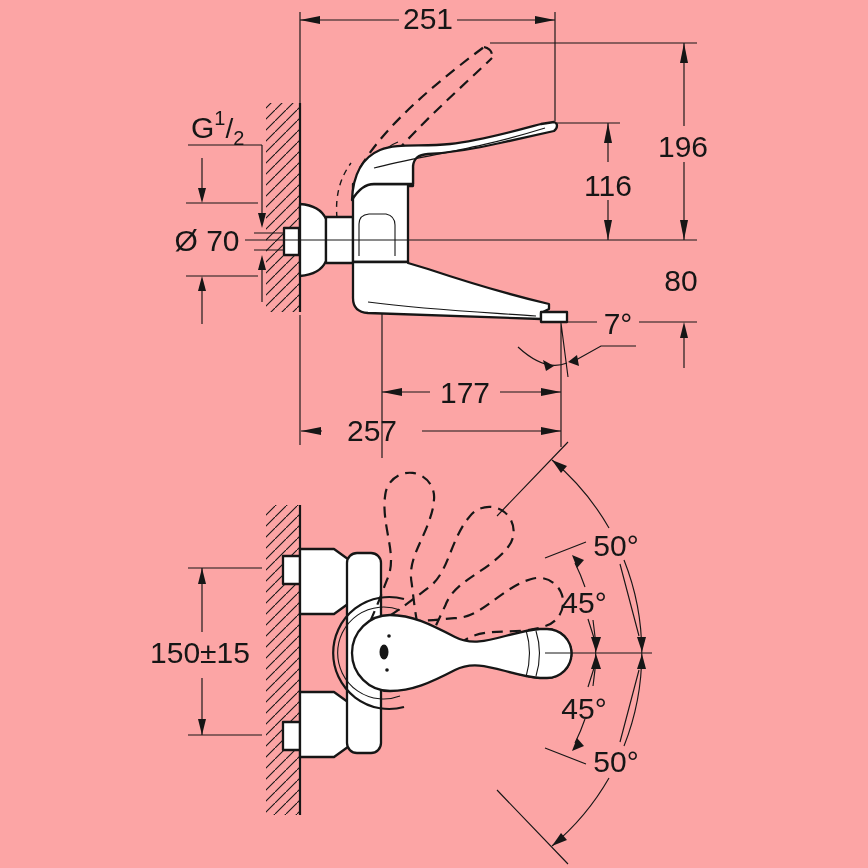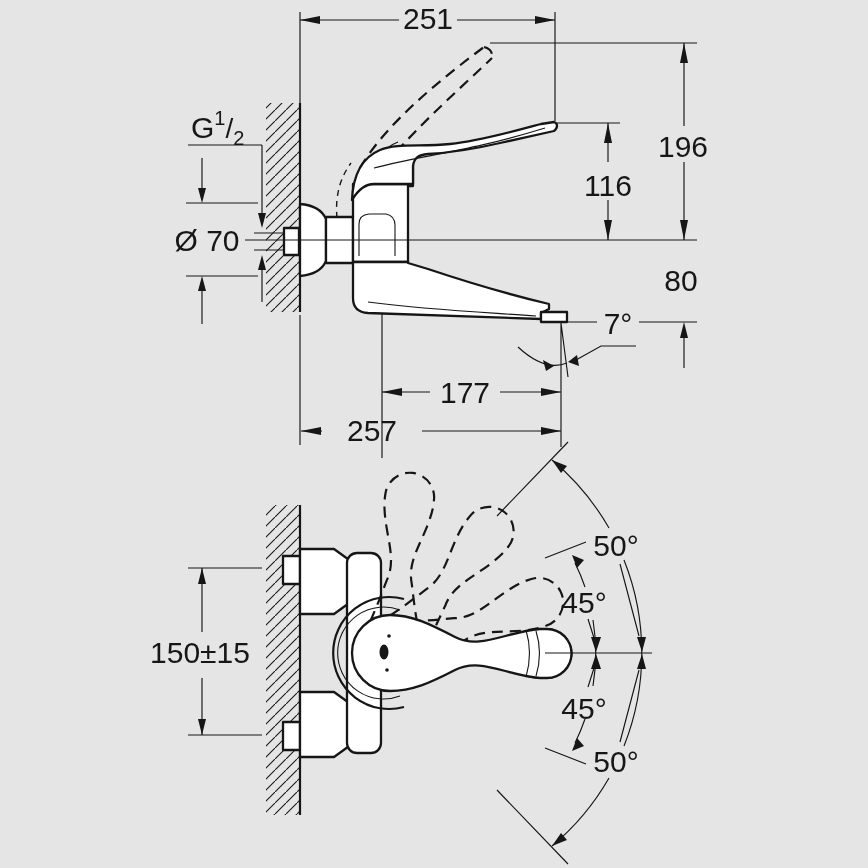--- a/index.html
+++ b/index.html
@@ -1,16 +1,16 @@
 <!DOCTYPE html>
 <html><head>
 <meta charset="utf-8">
 <style>
   html,body{margin:0;padding:0;background:#fff;}
-  .sheet{width:868px;height:868px;background:#e5e5e5;position:relative;overflow:hidden;}
+  .sheet{width:868px;height:868px;background:#fca5a5;position:relative;overflow:hidden;}
   svg{display:block;}
   .dimtext{font-family:"Liberation Sans","DejaVu Sans",sans-serif;font-size:30px;fill:#161616;}
   .outline{stroke:#161616;stroke-width:2.3;fill:#ffffff;stroke-linejoin:round;}
   .outline-nf{stroke:#161616;stroke-width:2.2;fill:none;stroke-linejoin:round;}
   .thin{stroke:#161616;stroke-width:1.15;fill:none;}
   .hair{stroke:#161616;stroke-width:1.0;fill:none;}
   .detail{stroke:#161616;stroke-width:1.1;fill:none;}
   .dash{stroke:#161616;stroke-width:2.2;fill:none;stroke-dasharray:11 7;stroke-linecap:butt;}
   .dashthin{stroke:#161616;stroke-width:1.4;fill:none;stroke-dasharray:6 5;}
   .arr{fill:#161616;stroke:none;}

